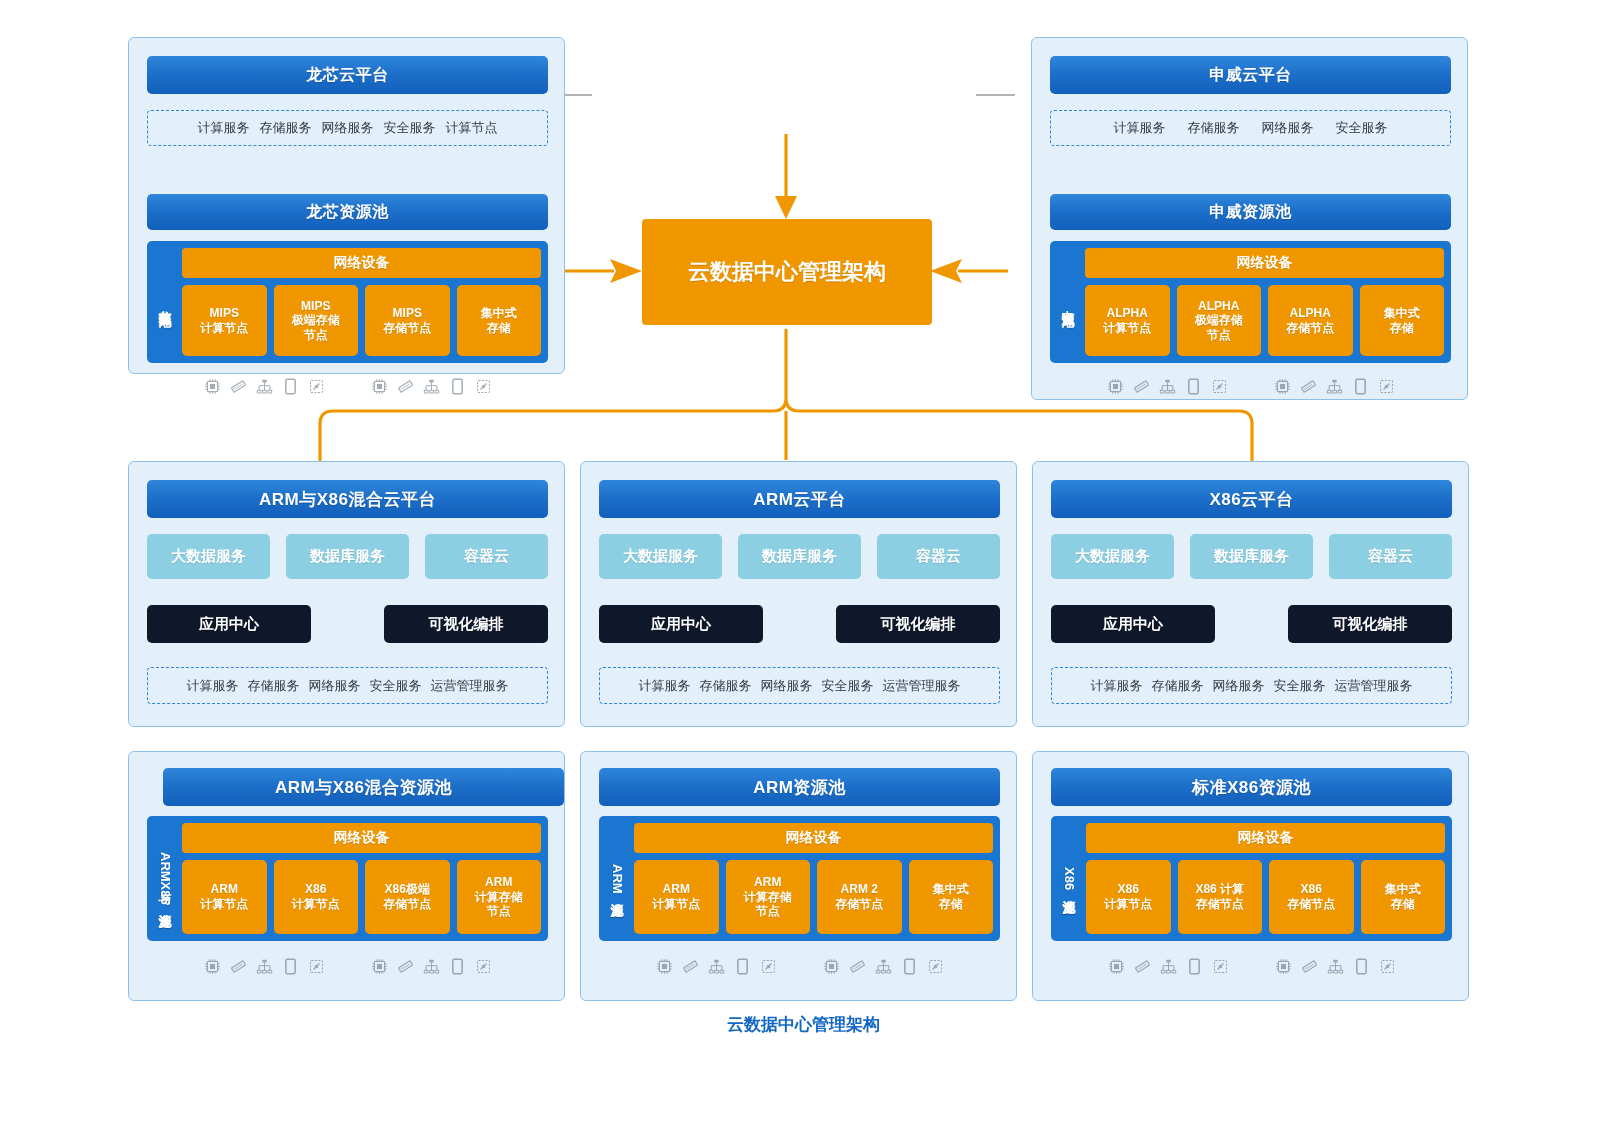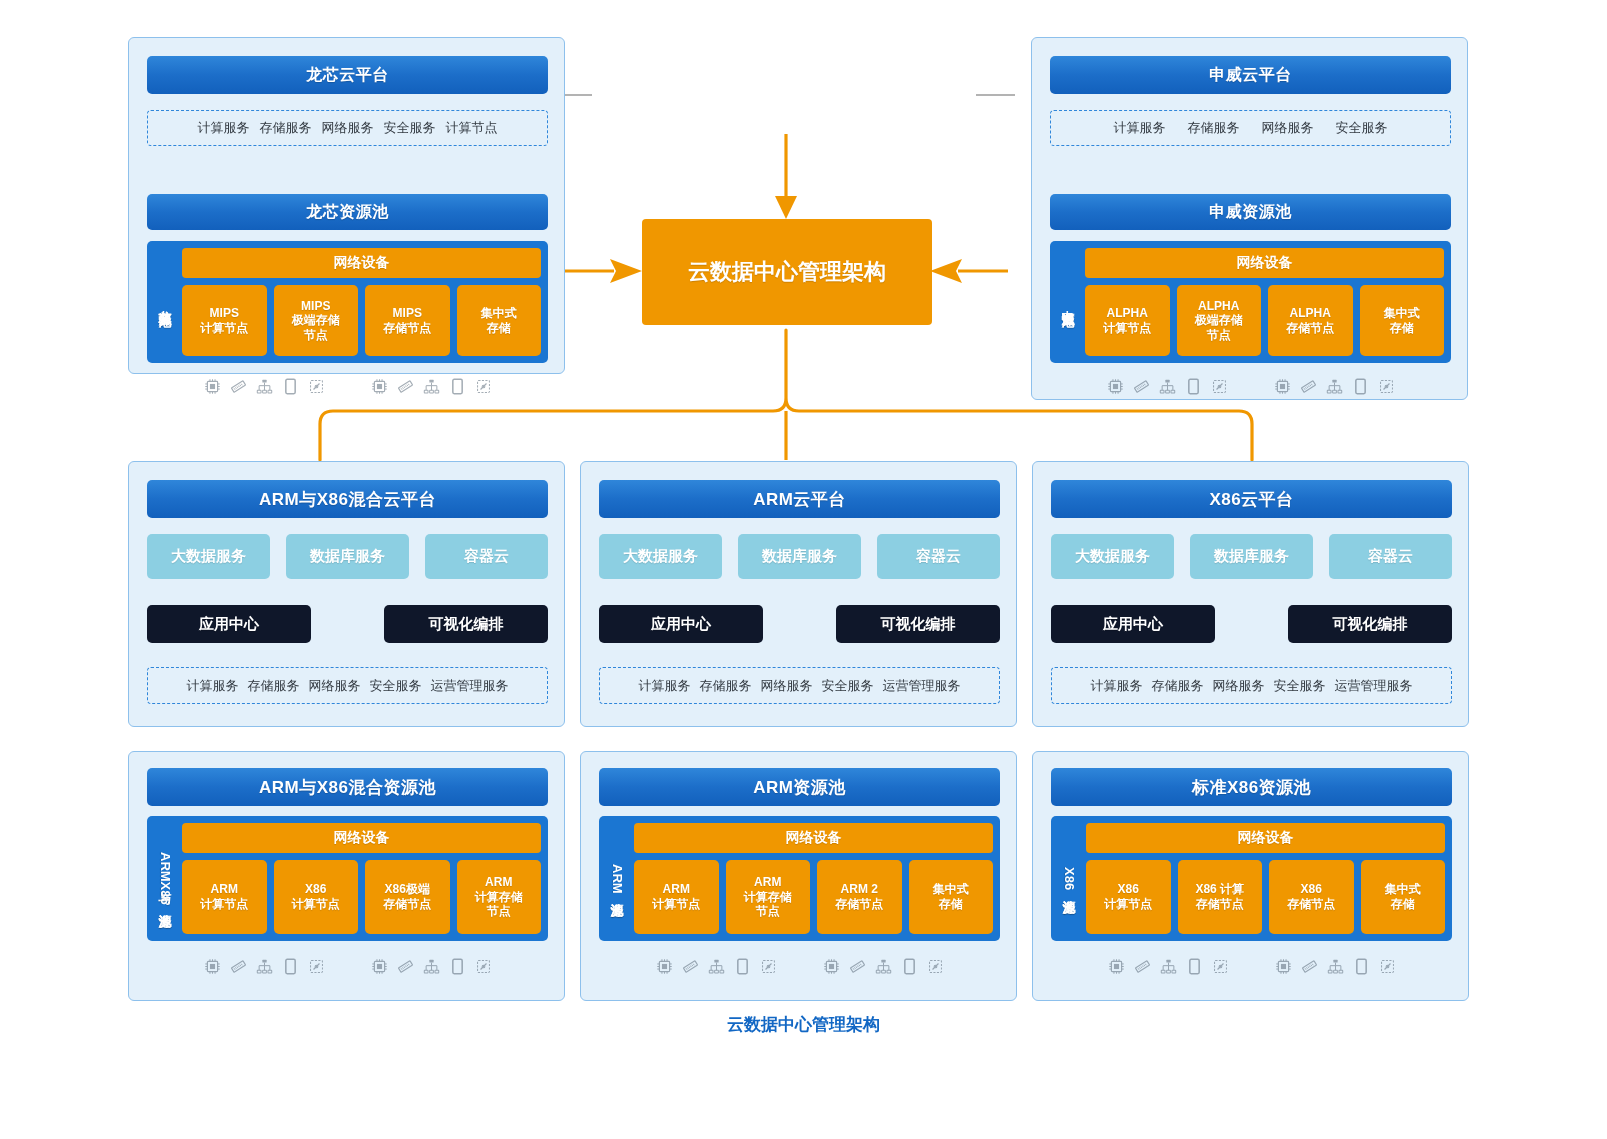--- a/index.html
+++ b/index.html
@@ -657,21 +657,21 @@
     <div class="dashedbox" style="position:absolute;left:18px;top:205px;width:401px;height:37px;font-size:13px;gap:9px;">
       <span>计算服务</span>
       <span>存储服务</span>
       <span>网络服务</span>
       <span>安全服务</span>
       <span>运营管理服务</span>
     </div>
   </div>
 
   <div class="panel" style="left:112px;top:751px;width:437px;height:250px;">
-    <div class="bluebar" style="position:absolute;left:18px;top:16px;width:401px;height:38px;font-size:17px;">
+    <div class="bluebar" style="position:absolute;left:34px;top:16px;width:401px;height:38px;font-size:17px;">
       <span>ARM与X86混合资源池</span>
     </div>
     <div class="respool" style="position:absolute;left:18px;top:64px;width:401px;height:125px;">
       <div class="respool-side lat" style="font-size:13px;">ARM与X86资源池</div>
       <div class="respool-body">
         <div class="netbar" style="font-size:14px;">
           <span>网络设备</span>
         </div>
         <div class="noderow">
           <div class="node" style="font-size:12px;">

